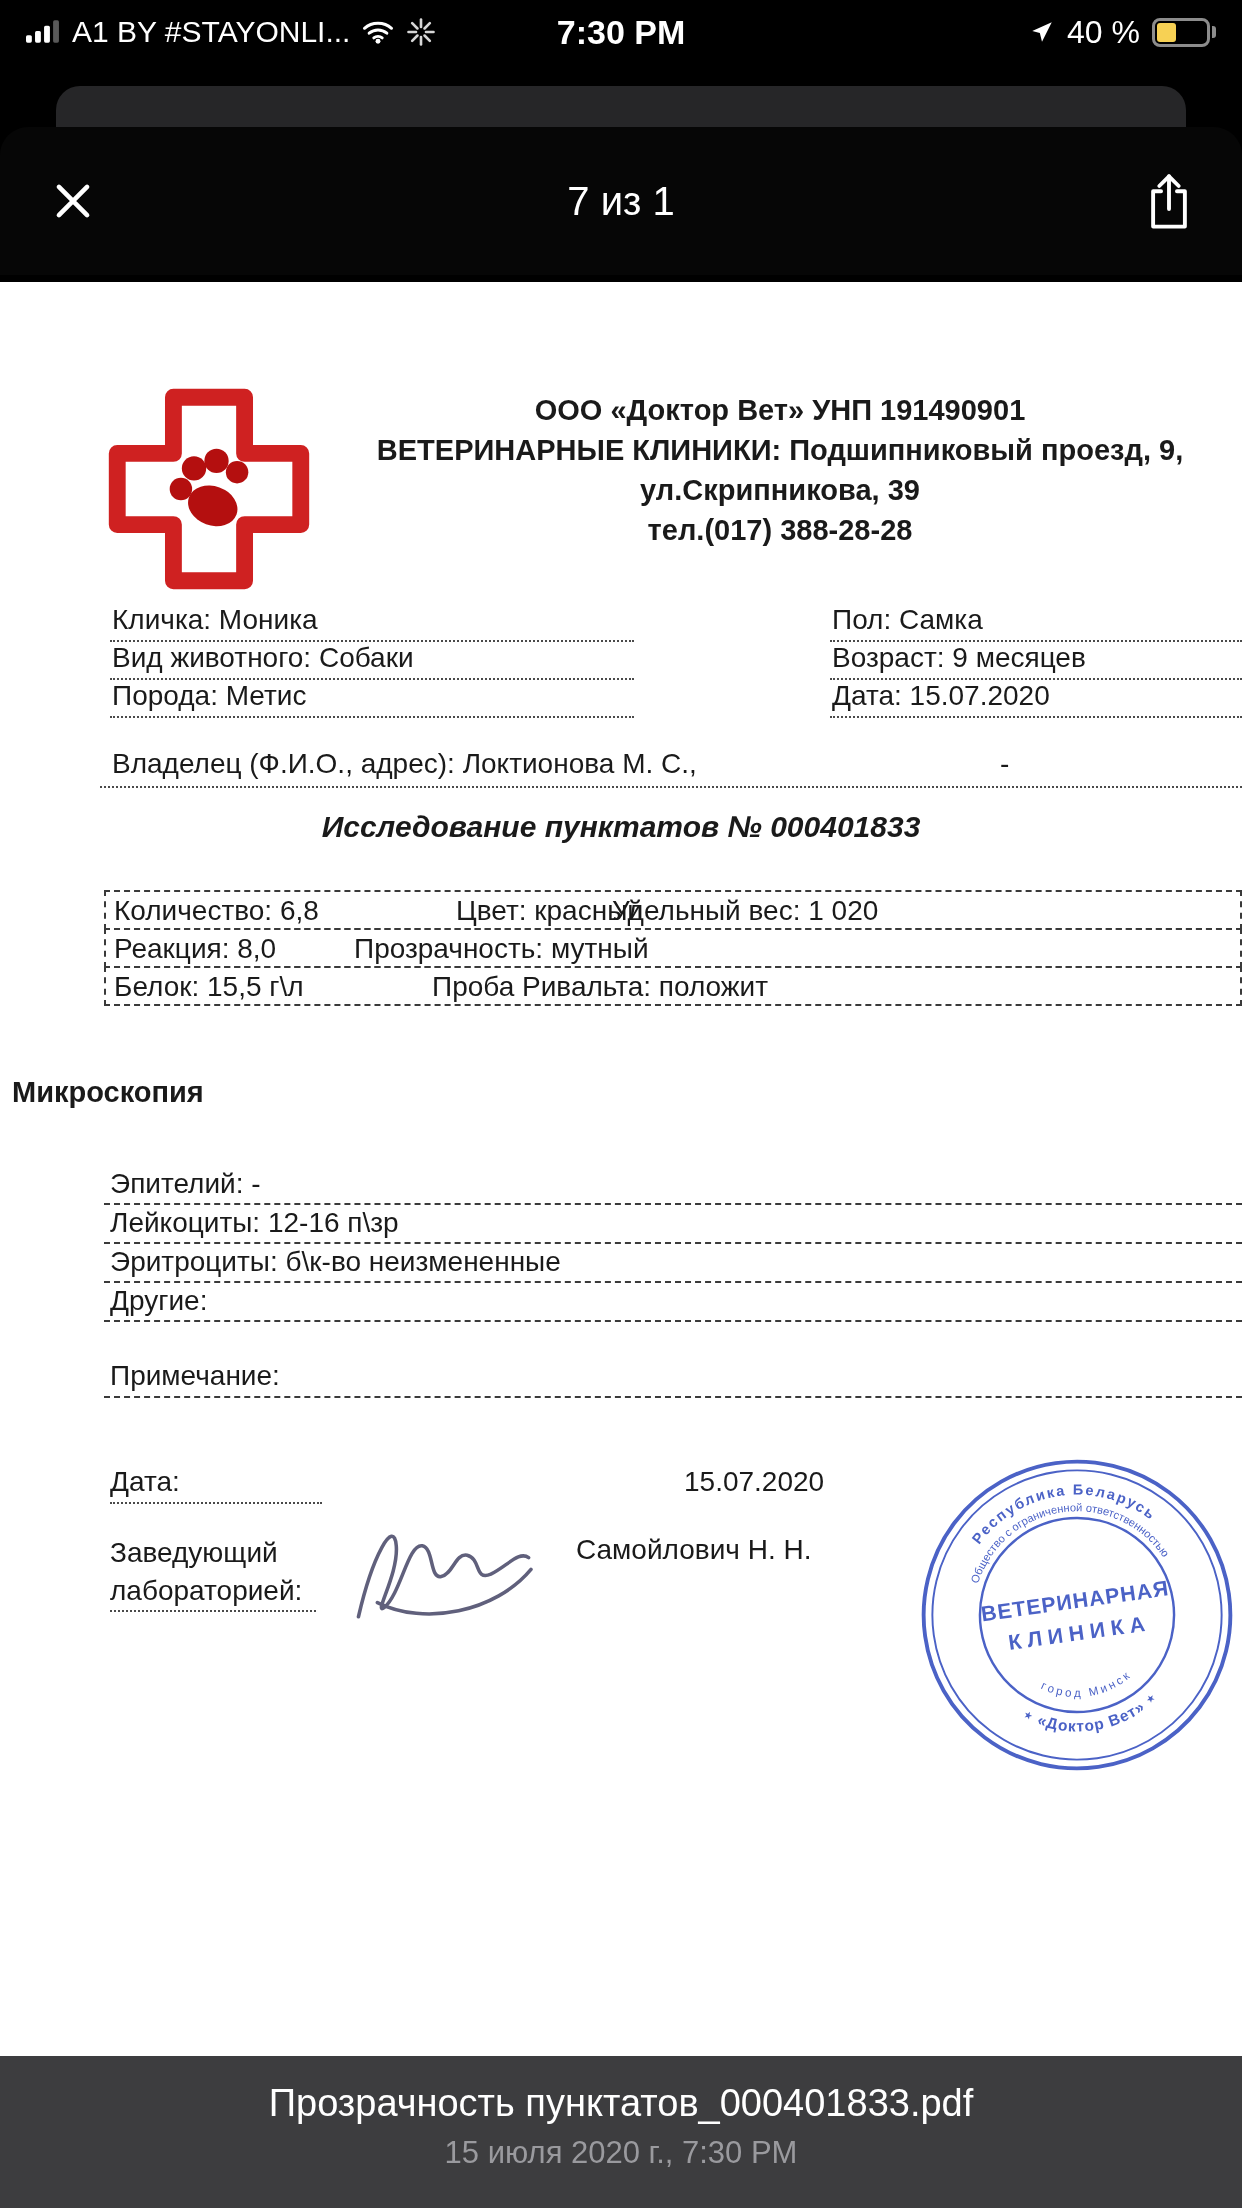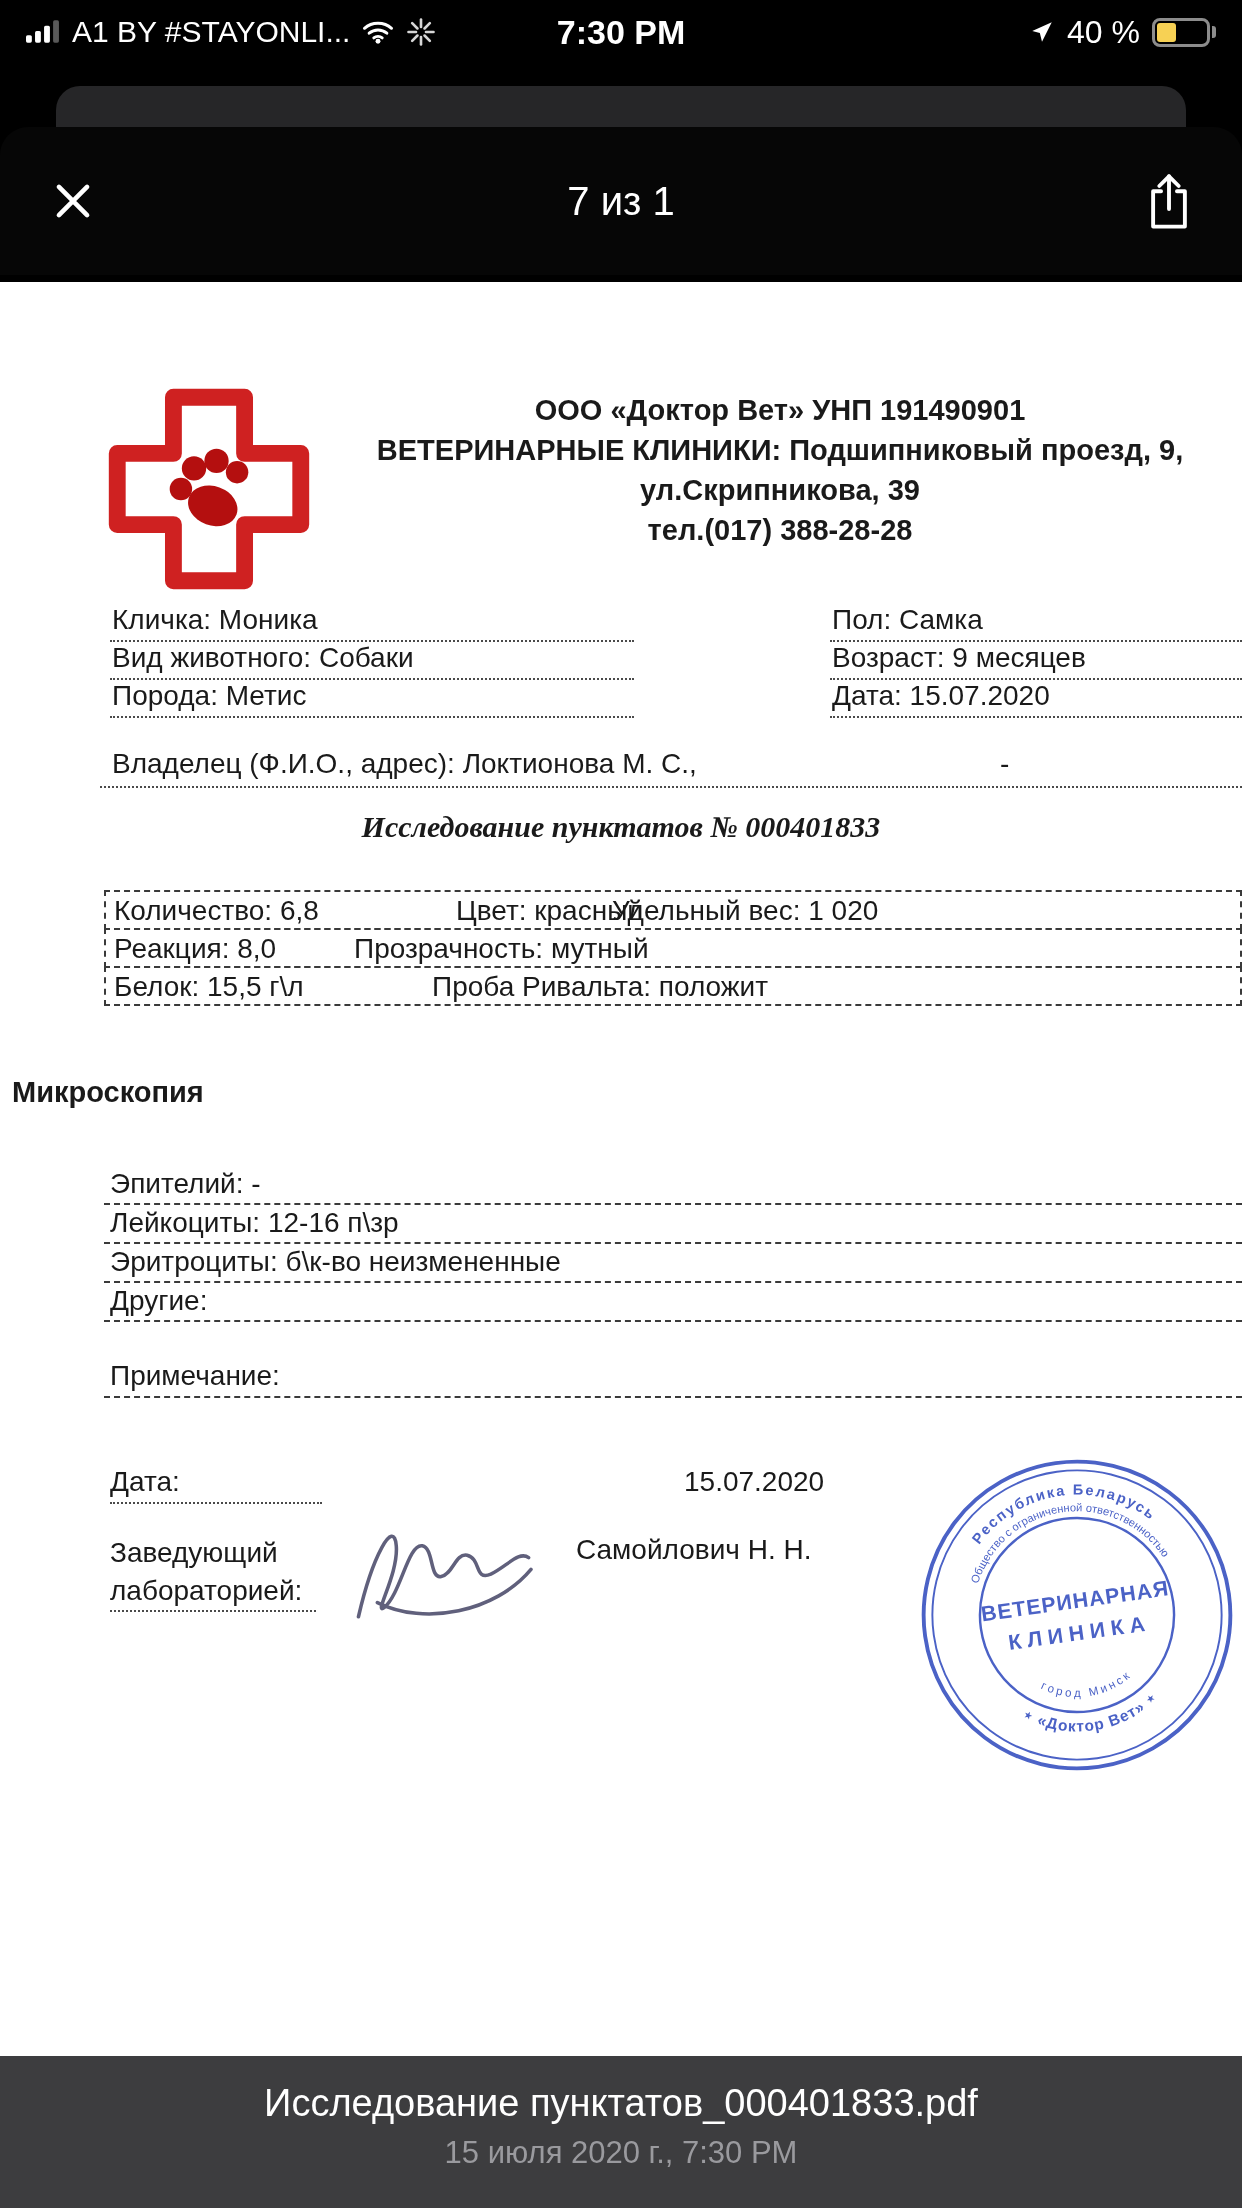--- a/index.html
+++ b/index.html
@@ -36,21 +36,21 @@
   .clinic{position:absolute;top:108px;left:318px;width:924px;text-align:center;font-weight:700;
           font-size:29px;line-height:40px;}
   .info-col{position:absolute;top:322px;}
   .info-col.left{left:110px;width:524px;}
   .info-col.right{left:830px;width:412px;}
   .info-row{height:38px;border-bottom:2px dotted #4a4a4a;box-sizing:border-box;padding-left:2px;}
   .owner-row{position:absolute;top:466px;left:100px;width:1142px;height:40px;
              border-bottom:2px dotted #4a4a4a;box-sizing:border-box;padding-left:12px;}
   .owner-dash{position:absolute;left:900px;top:0;}
   .doc-title{position:absolute;top:528px;left:0;width:100%;text-align:center;font-weight:700;
-             font-style:italic;font-size:30px;font-family:Liberation Serif, serif;}
+             font-style:italic;font-size:30px;}
   .results{position:absolute;top:608px;left:104px;width:1138px;}
   .res-row{position:relative;height:40px;border:2px dashed #3a3a3a;box-sizing:border-box;margin-top:-2px;}
   .res-row:first-child{margin-top:0;}
   .res-cell{position:absolute;top:3px;white-space:nowrap;}
   .res-row .c1{left:8px;}
   .row1 .c2{left:350px;} .row1 .c3{left:506px;}
   .row2 .c2{left:248px;}
   .row3 .c2{left:326px;}
   .micro-title{position:absolute;top:794px;left:12px;width:100%;font-weight:700;font-size:29px;}
   .micro{position:absolute;top:884px;left:104px;width:1138px;}
@@ -252,17 +252,17 @@
           <textPath href="#st-city" startOffset="50%" text-anchor="middle">город Минск</textPath>
         </text>
         <text x="170" y="163" text-anchor="middle" font-size="22" font-weight="bold" letter-spacing="1">ВЕТЕРИНАРНАЯ</text>
         <text x="170" y="196" text-anchor="middle" font-size="22" font-weight="bold" letter-spacing="6">КЛИНИКА</text>
       </g>
     </svg>
 
   </div>
 
   <div class="footer-bar">
-    <div class="footer-filename">Исследование пунктатов_000401833.pdf</div>
+    <div class="footer-filename">Прозрачность пунктатов_000401833.pdf</div>
     <div class="footer-date">15 июля 2020 г., 7:30 PM</div>
   </div>
 
 </div>
 
 </body></html>

